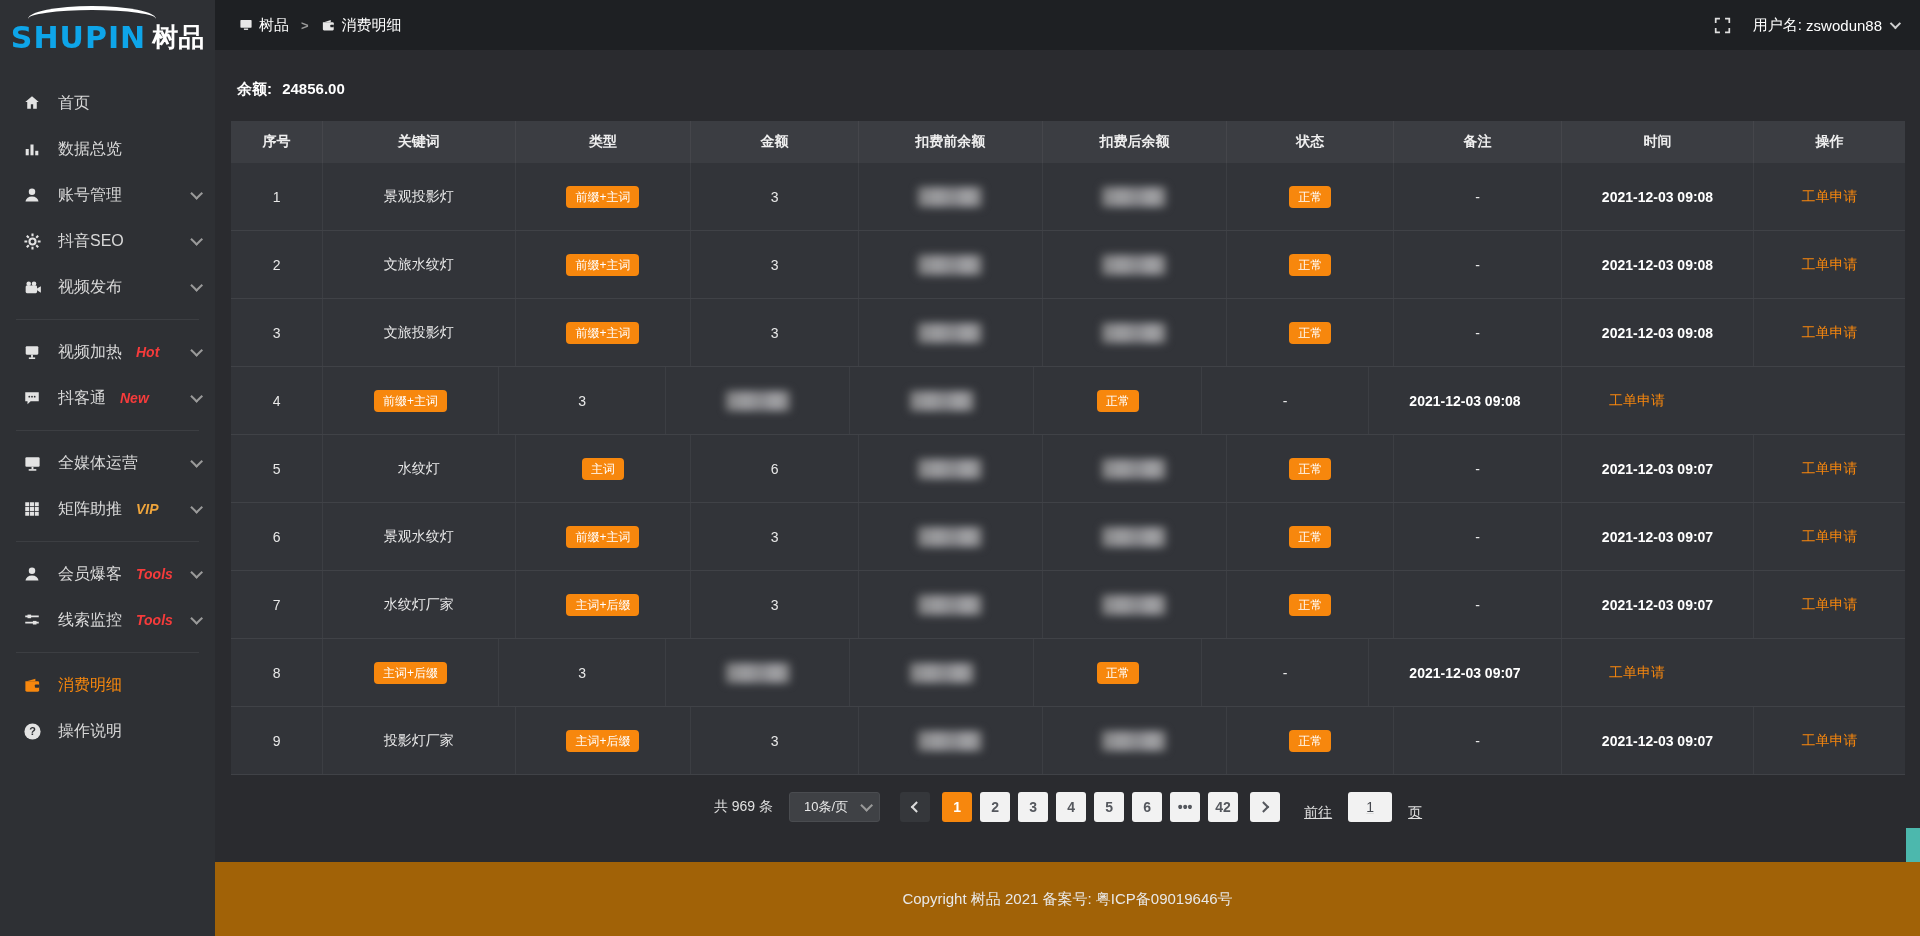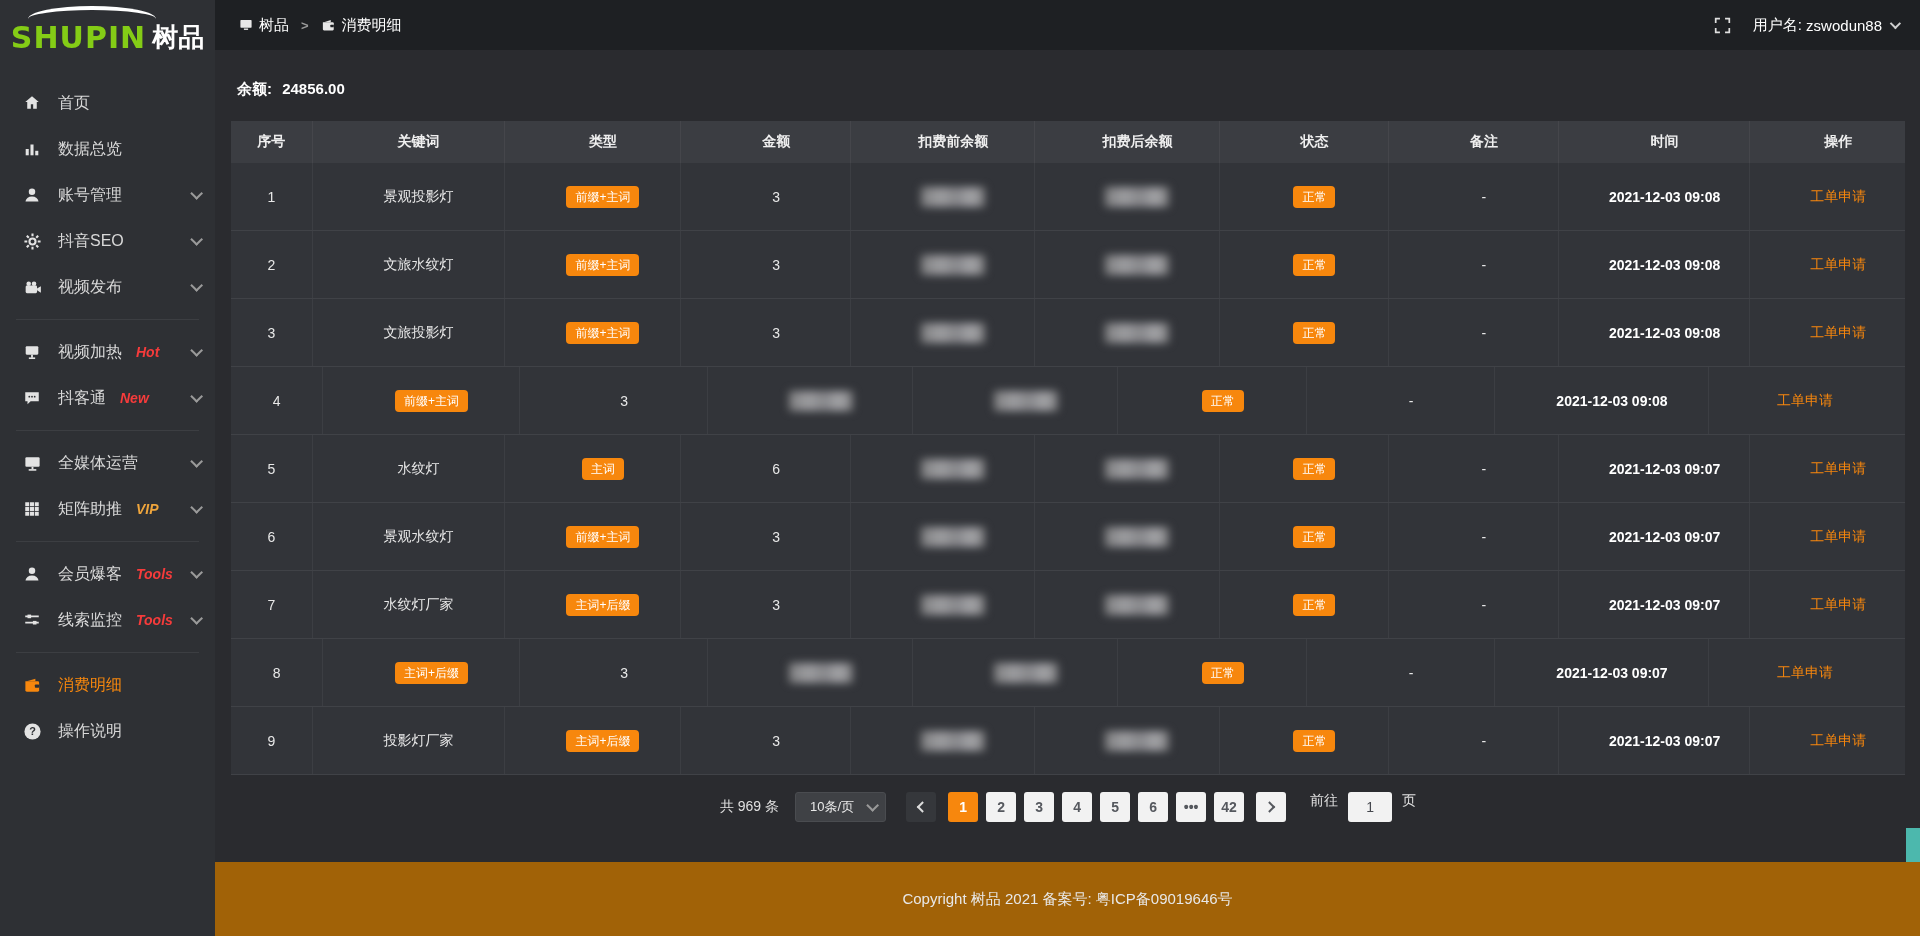--- a/index.html
+++ b/index.html
@@ -9,21 +9,21 @@
 
   .app { display:flex; width:100%; height:100%; }
 
   
   .sidebar { width:215px; min-width:215px; height:100%; background:#2e3034;
     display:flex; flex-direction:column; padding-bottom:10px; }
   .logo { height:66px; display:flex; align-items:center; justify-content:center;
     position:relative; margin-top:4px; }
   .logo-arc { position:absolute; top:2px; left:28px; width:128px; height:26px;
     border-top:4px solid #fff; border-radius:50%; }
-  .logo-en { font-size:30px; font-weight:bold; color:#84cc16; letter-spacing:1px;
+  .logo-en { font-size:30px; font-weight:bold; color:#0ea5e9; letter-spacing:1px;
     font-family:"DejaVu Sans","Liberation Sans",sans-serif; }
   .logo-cn { font-size:26px; font-weight:bold; color:#fff; margin-left:6px; }
   .menu { flex:1; padding-top:10px; }
   .menu-item { height:46px; display:flex; align-items:center; padding:0 16px 0 22px;
     color:#d9d9d9; font-size:16px; cursor:pointer; position:relative; }
   .menu-item .mi-icon { width:20px; height:20px; margin-right:16px; display:inline-flex;
     align-items:center; justify-content:center; color:#e3e3e3; flex-shrink:0; }
   .menu-item.active { color:#f7870d; }
   .menu-item.active .mi-icon { color:#f7870d; }
   .mi-label { flex:0 0 auto; }
@@ -47,21 +47,21 @@
   .fs-icon { width:17px; height:17px; margin-right:22px; display:inline-flex; color:#e0e0e0; cursor:pointer; }
   .user-chev { width:8px; height:8px; border-right:2px solid #cfcfcf; border-bottom:2px solid #cfcfcf;
     transform:rotate(45deg) translateY(-2px); margin-left:8px; }
 
   .content { flex:1; padding:0 15px 0 16px; position:relative; }
   .balance { margin:30px 0 22px 6px; font-size:15px; font-weight:bold; color:#fff; }
   .balance b { margin-left:6px; }
 
   
   .tbl { width:100%; }
-  .trow { display:flex; width:100%;gap:21px; }
+  .trow { display:flex; width:100%; }
   .thead { background:#3b3d42; height:42px; font-weight:bold; color:#efefef; font-size:14px; }
   .tbody-row { background:#323439; height:68px; font-size:14px; color:#e8e8e8;
     border-bottom:1px solid #404247; }
   .cell { display:flex; align-items:center; justify-content:center; height:100%;
     border-right:1px solid rgba(255,255,255,0.05); overflow:hidden; text-align:center; }
   .cell:last-child { border-right:none; }
   .c0{width:5.5%;} .c1{width:11.5%;} .c2{width:10.5%;} .c3{width:10%;}
   .c4{width:11%;} .c5{width:11%;} .c6{width:10%;} .c7{width:10%;}
   .c8{width:11.5%;} .c9{width:9%;}
   .badge { background:#f7870d; color:#fff; font-size:12px; padding:5px 9px;
@@ -81,21 +81,21 @@
   .pg-size .chev { border-color:#9a9a9a; margin-left:12px; }
   .pg-btn { min-width:30px; height:30px; border-radius:3px; display:flex; align-items:center;
     justify-content:center; font-size:14px; cursor:pointer; padding:0 6px; }
   .pg-prev { background:#35373b; color:#dcdcdc; margin-right:4px; }
   .pg-next { background:#f2f2f2; color:#55585e; margin-left:4px; }
   .pg-page { background:#f2f2f2; color:#55585e; font-weight:bold; }
   .pg-active { background:#f7870d; color:#fff; }
   .pg-arrow { width:8px; height:8px; border-left:2px solid currentColor; border-bottom:2px solid currentColor; }
   .pg-prev .pg-arrow { transform:rotate(45deg) translate(1px,-1px); }
   .pg-next .pg-arrow { transform:rotate(-135deg) translate(1px,-1px); }
-  .pg-goto { display:flex; align-items:flex-start; margin-left:16px; gap:10px; }
+  .pg-goto { display:flex; align-items:flex-end; margin-left:16px; gap:16px;text-decoration:underline; }
   .pg-input { width:44px; height:30px; border:none; border-radius:3px; background:#f2f2f2;
     color:#45484e; text-align:center; font-size:14px; font-family:inherit; }
 
   
   .footer { height:74px; background:#a16207; display:flex; align-items:center;
     justify-content:center; color:#e8e8e8; font-size:15px; }
   .corner-chip { position:absolute; right:0; bottom:0; width:14px; height:34px;
     background:#4cb8ad; }
 
   svg { display:block; }

